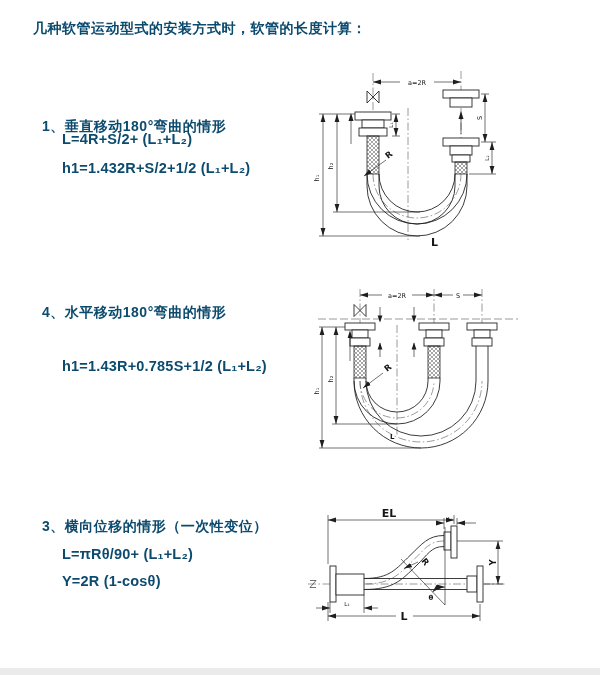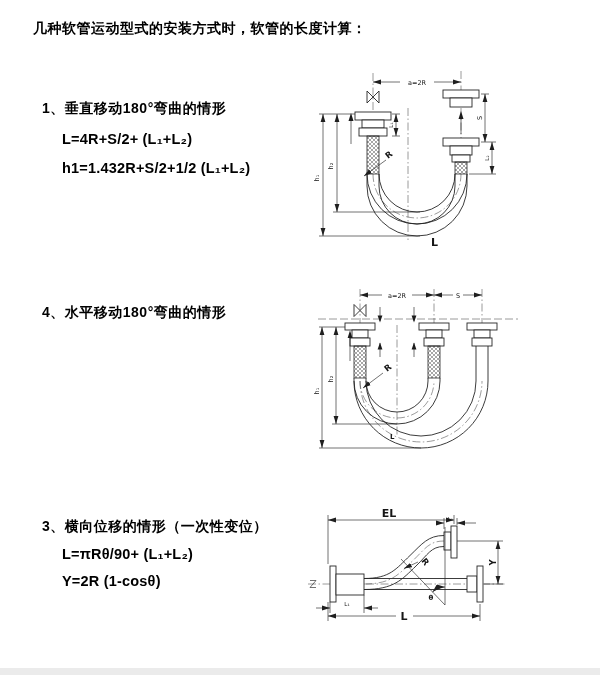--- a/index.html
+++ b/index.html
@@ -1,18 +1,18 @@
 <!DOCTYPE html>
 <html><head>
 <meta charset="utf-8">
 <style>
   html,body { margin:0; padding:0; background:#fff; }
   .page {
     position:relative; width:600px; height:675px; background:#fff;
-    font-family:"Liberation Sans","DejaVu Sans",sans-serif; color:#000000; overflow:hidden;
+    font-family:"Liberation Sans","DejaVu Sans",sans-serif; color:#0c4a6e; overflow:hidden;
   }
   .title {
     position:absolute; left:33px; top:20px; margin:0;
     font-size:14px; font-weight:700; letter-spacing:.5px;
   }
   .heading {
     position:absolute; left:42px;
     font-size:14px; font-weight:700; letter-spacing:.5px;
   }
   .formula {
@@ -36,25 +36,26 @@
   .mk { fill:#ffffff; stroke:none; }
   .page-edge { position:absolute; left:0; bottom:0; width:600px; height:7px; background:#ebebeb; }
 </style>
 </head>
 <body>
 
 <div class="page">
 
   <h1 class="title">几种软管运动型式的安装方式时，软管的长度计算：</h1>
 
-  <div class="heading" style="top:100px">1、垂直移动180°弯曲的情形</div>
+  <div class="heading" style="top:118px">1、垂直移动180°弯曲的情形</div>
   <div class="formula" style="top:131px">L=4R+S/2+ (L₁+L₂)</div>
   <div class="formula" style="top:160px">h1=1.432R+S/2+1/2 (L₁+L₂)</div>
 
   <div class="heading" style="top:304px">4、水平移动180°弯曲的情形</div>
+  <div class="formula" style="top:358px">h1=1.43R+0.785S+1/2 (L₁+L₂)</div>
 
   <div class="heading" style="top:518px">3、横向位移的情形（一次性变位）</div>
   <div class="formula" style="top:546px">L=πRθ/90+ (L₁+L₂)</div>
   <div class="formula" style="top:573px">Y=2R (1-cosθ)</div>
 
   <svg class="diag" style="left:308px;top:66px" width="285" height="195" viewBox="0 0 285 195">
     <defs>
       <marker id="ar1" viewBox="0 0 8 6" refX="8" refY="3" markerWidth="8" markerHeight="6" markerUnits="userSpaceOnUse" orient="auto-start-reverse">
         <path d="M0,0.6 L8,3 L0,5.4 Z" fill="#1f1f1f"></path>
       </marker>

